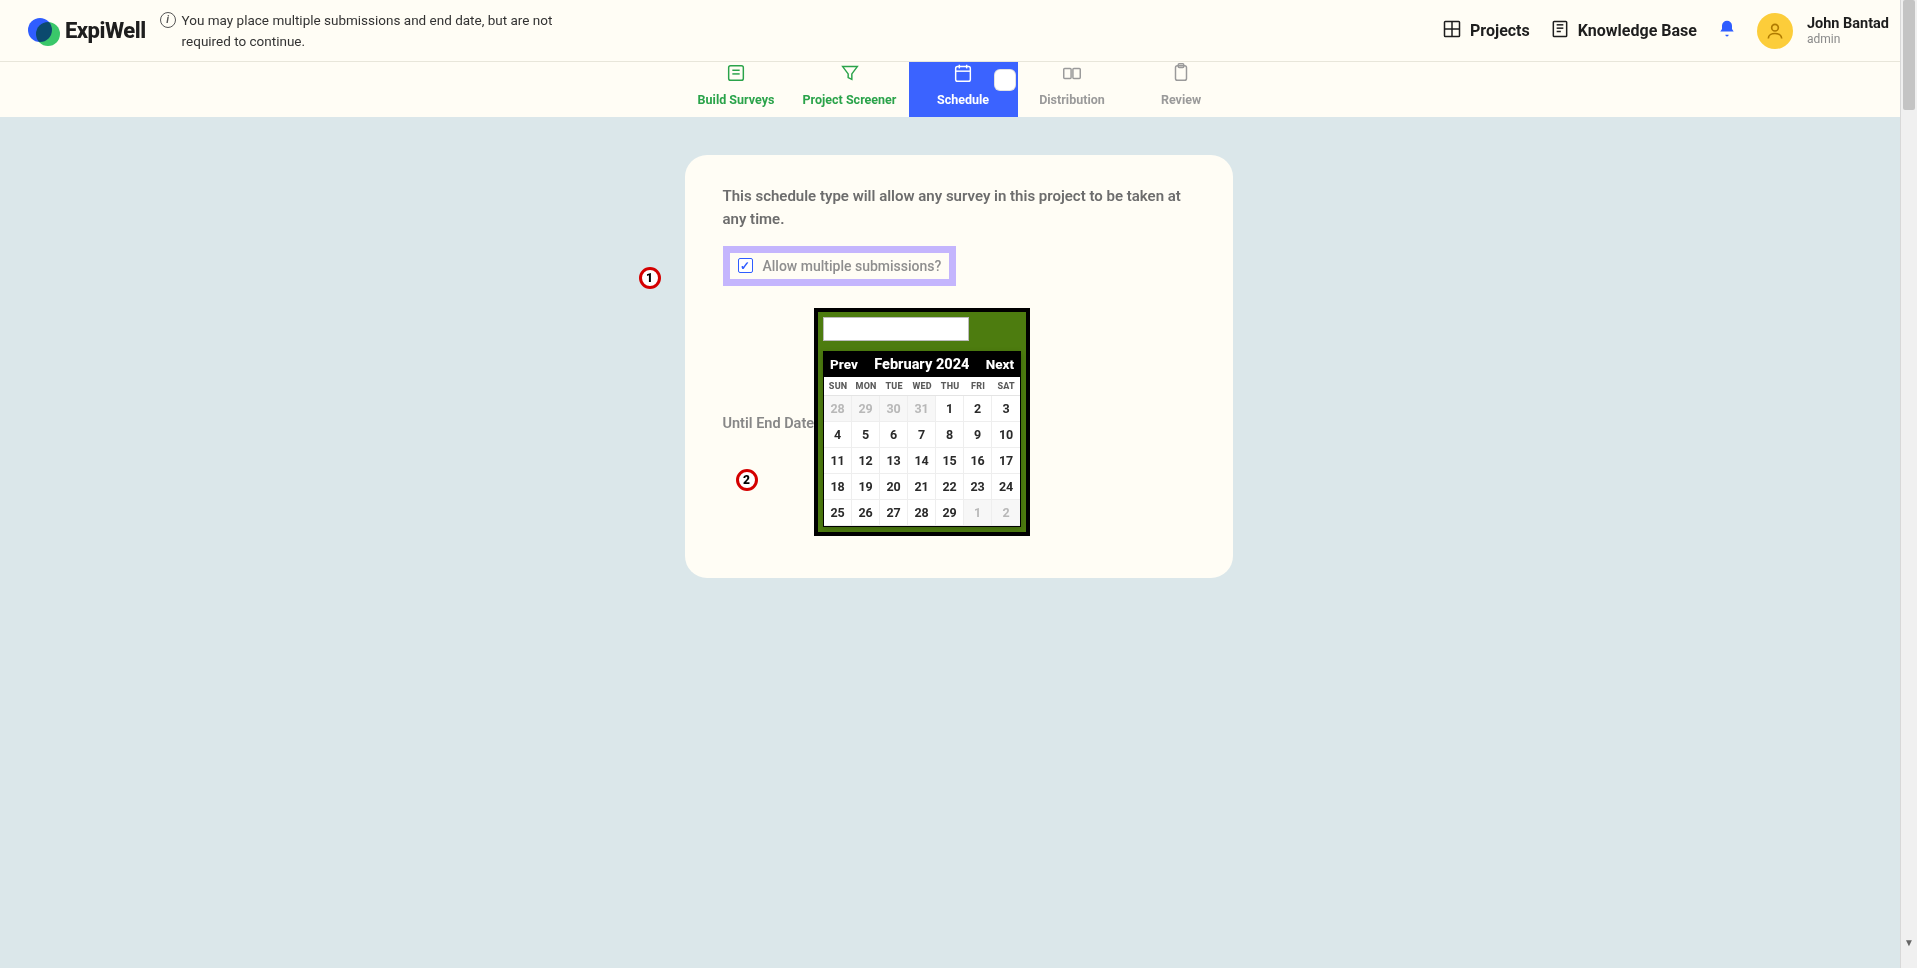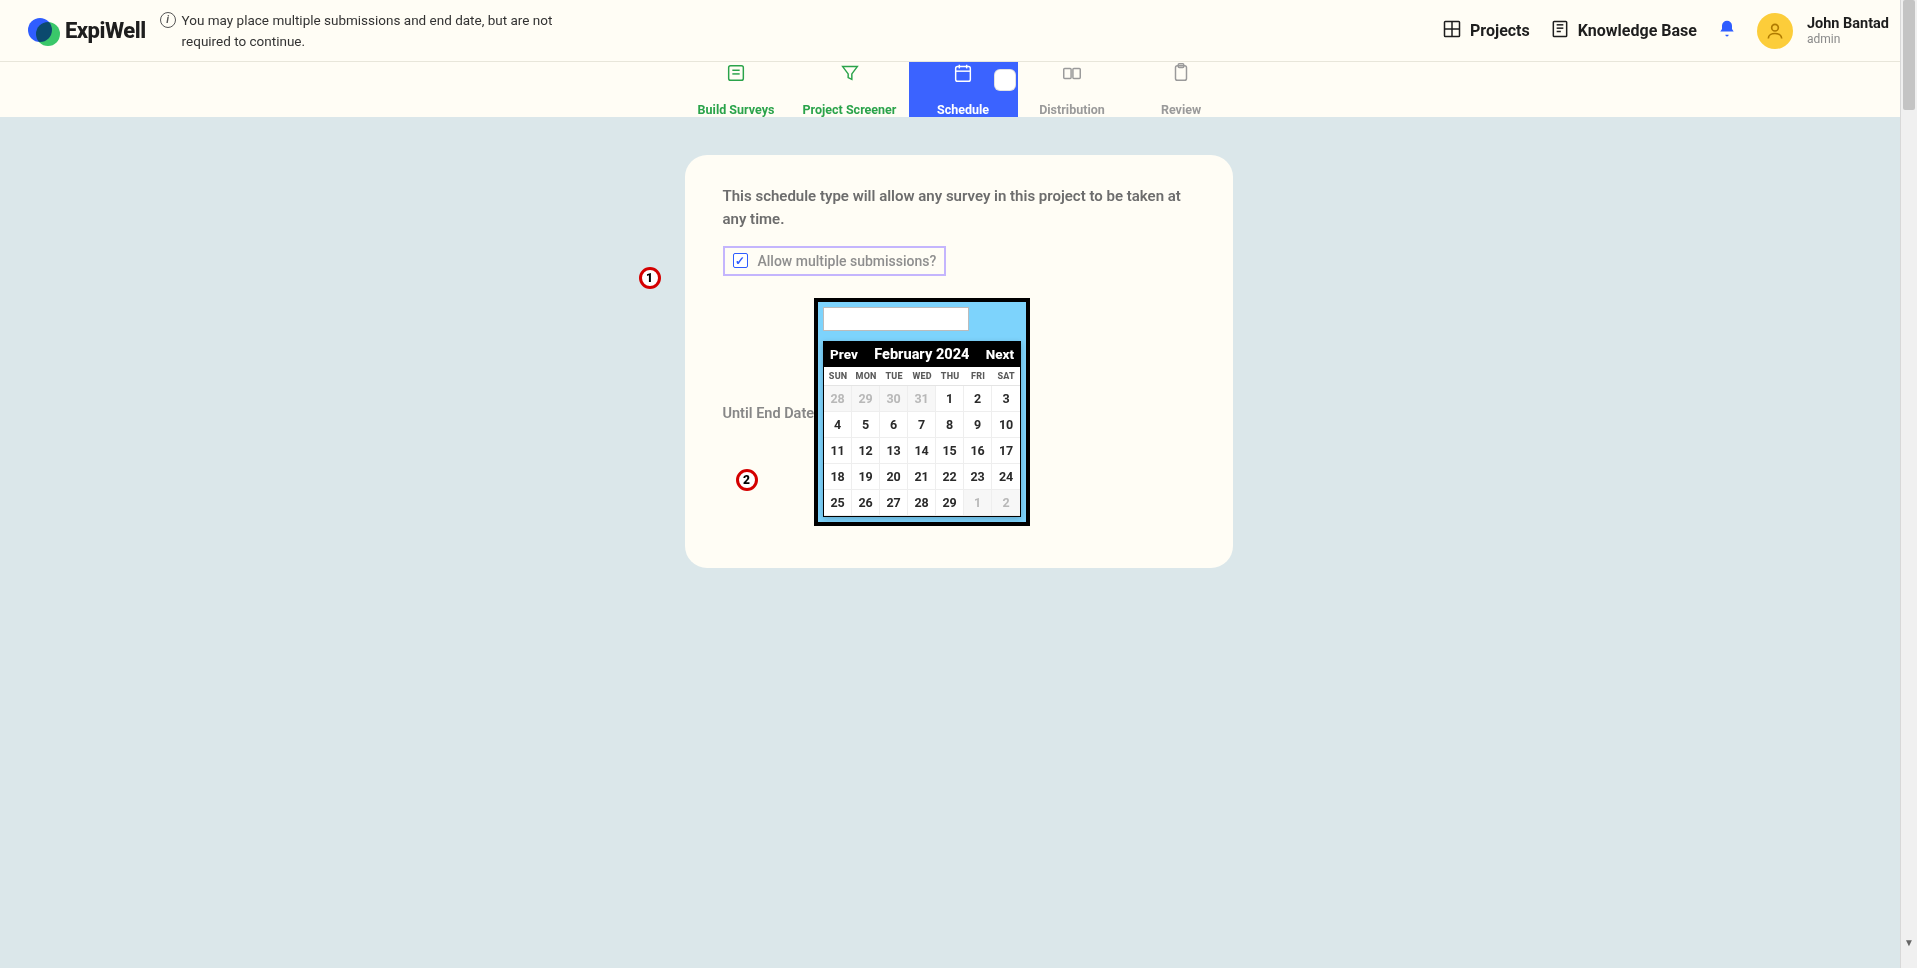--- a/index.html
+++ b/index.html
@@ -72,21 +72,21 @@
 
   
   .tabnav {
     height:55px;background:#fffdf5;display:flex;justify-content:center;
   }
   .tabs {
     display:flex;height:100%;
   }
   .tab {
     width:109px;display:flex;flex-direction:column;align-items:center;
-    justify-content:space-between;gap:0;font-size:12.5px;font-weight:700;
+    justify-content:flex-start;gap:8px;font-size:12.5px;font-weight:700;
     color:#9a9a9a;cursor:pointer;position:relative;
   }
   .tab svg{width:22px;height:22px;stroke:#9a9a9a;fill:none;stroke-width:1.6;}
   .tab.green{color:#2aa34a;}
   .tab.green svg{stroke:#2aa34a;}
   .tab.active{background:#3b63ff;color:#fff;}
   .tab.active svg{stroke:#fff;}
   .tab.wide{width:118px;}
   .skip-badge{
     position:absolute;top:8px;right:3px;width:20px;height:20px;border-radius:5px;
@@ -109,42 +109,42 @@
   .card-title{font-size:27px;font-weight:800;color:#2b2b2b;}
   .change-btn{
     background:#2f54ff;color:#fff;border:none;border-radius:18px;
     padding:6px 16px;font-size:13.5px;font-weight:700;display:flex;
     align-items:center;gap:6px;cursor:pointer;
   }
   .change-btn svg{width:14px;height:14px;stroke:#fff;fill:none;stroke-width:2;}
   .card-desc{font-size:15px;color:#6d6d6d;font-weight:600;line-height:1.55;margin-bottom:14px;max-width:460px;}
 
   .chk-row{
-    display:flex;align-items:center;gap:10px;border:2px solid #c4b5fd;
+    display:flex;align-items:center;gap:10px;border:7px solid #c4b5fd;
     padding:5px 8px;width:fit-content;min-width:218px;
   }
   .chk{
     width:15px;height:15px;border:1.5px solid #2f5dff;border-radius:2px;
     display:flex;align-items:center;justify-content:center;background:#fff;
     cursor:pointer;
   }
   .chk.checked::after{
     content:"✓";color:#2f5dff;font-size:12px;font-weight:900;line-height:1;
   }
   .chk-label{font-size:14px;color:#8e8e8e;font-weight:500;}
 
   .end-row{
     display:flex;align-items:center;margin-top:22px;
   }
   .end-label{font-size:14.5px;color:#878787;font-weight:600;padding-top:4px;white-space:nowrap;}
 
   
   .picker-wrap{
     border:4px solid #000;padding:5px 5px 5px 5px;position:relative;
-    background:#7dd3fc;
+    background:#4d7c0f;
   }
   .date-input{
     width:146px;height:24px;border:1px solid #bcbcbc;background:#fff;
     font-size:13px;padding:0 6px;outline:none;
   }
   .cal{
     margin-top:10px;width:198px;background:#fff;
     border:1px solid #000;
     box-shadow:0 2px 6px rgba(0,0,0,.2);
   }

